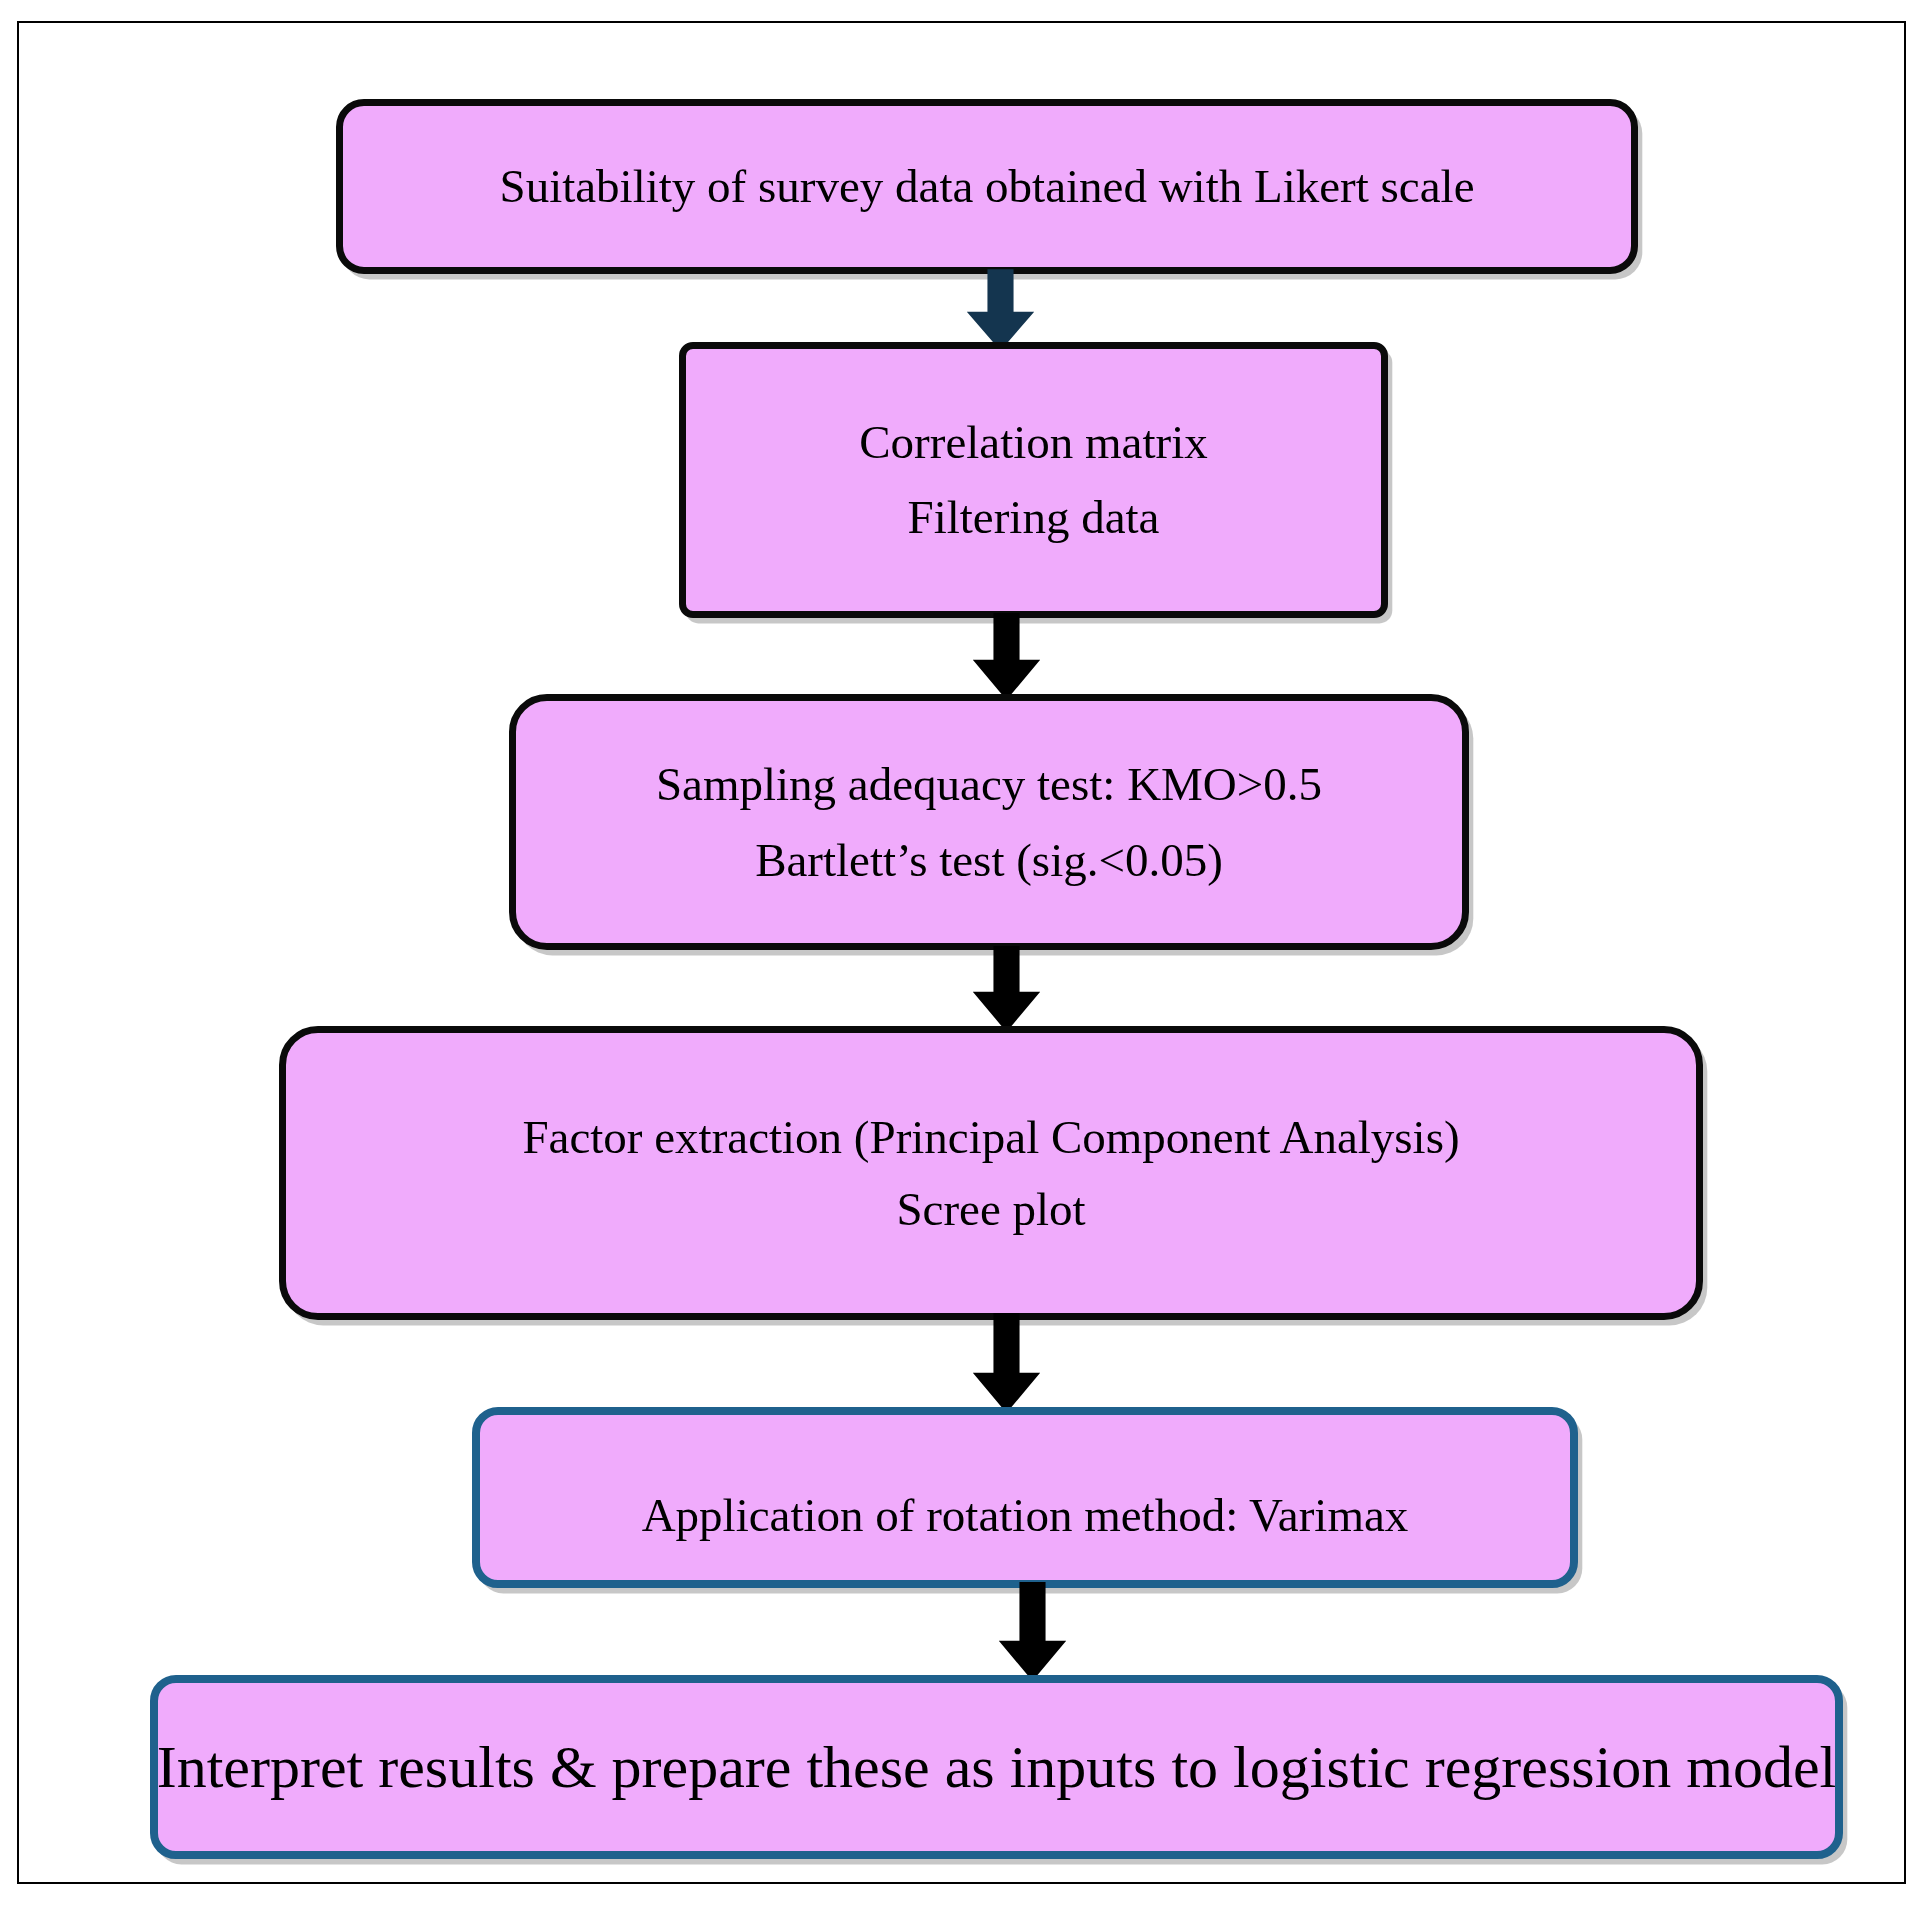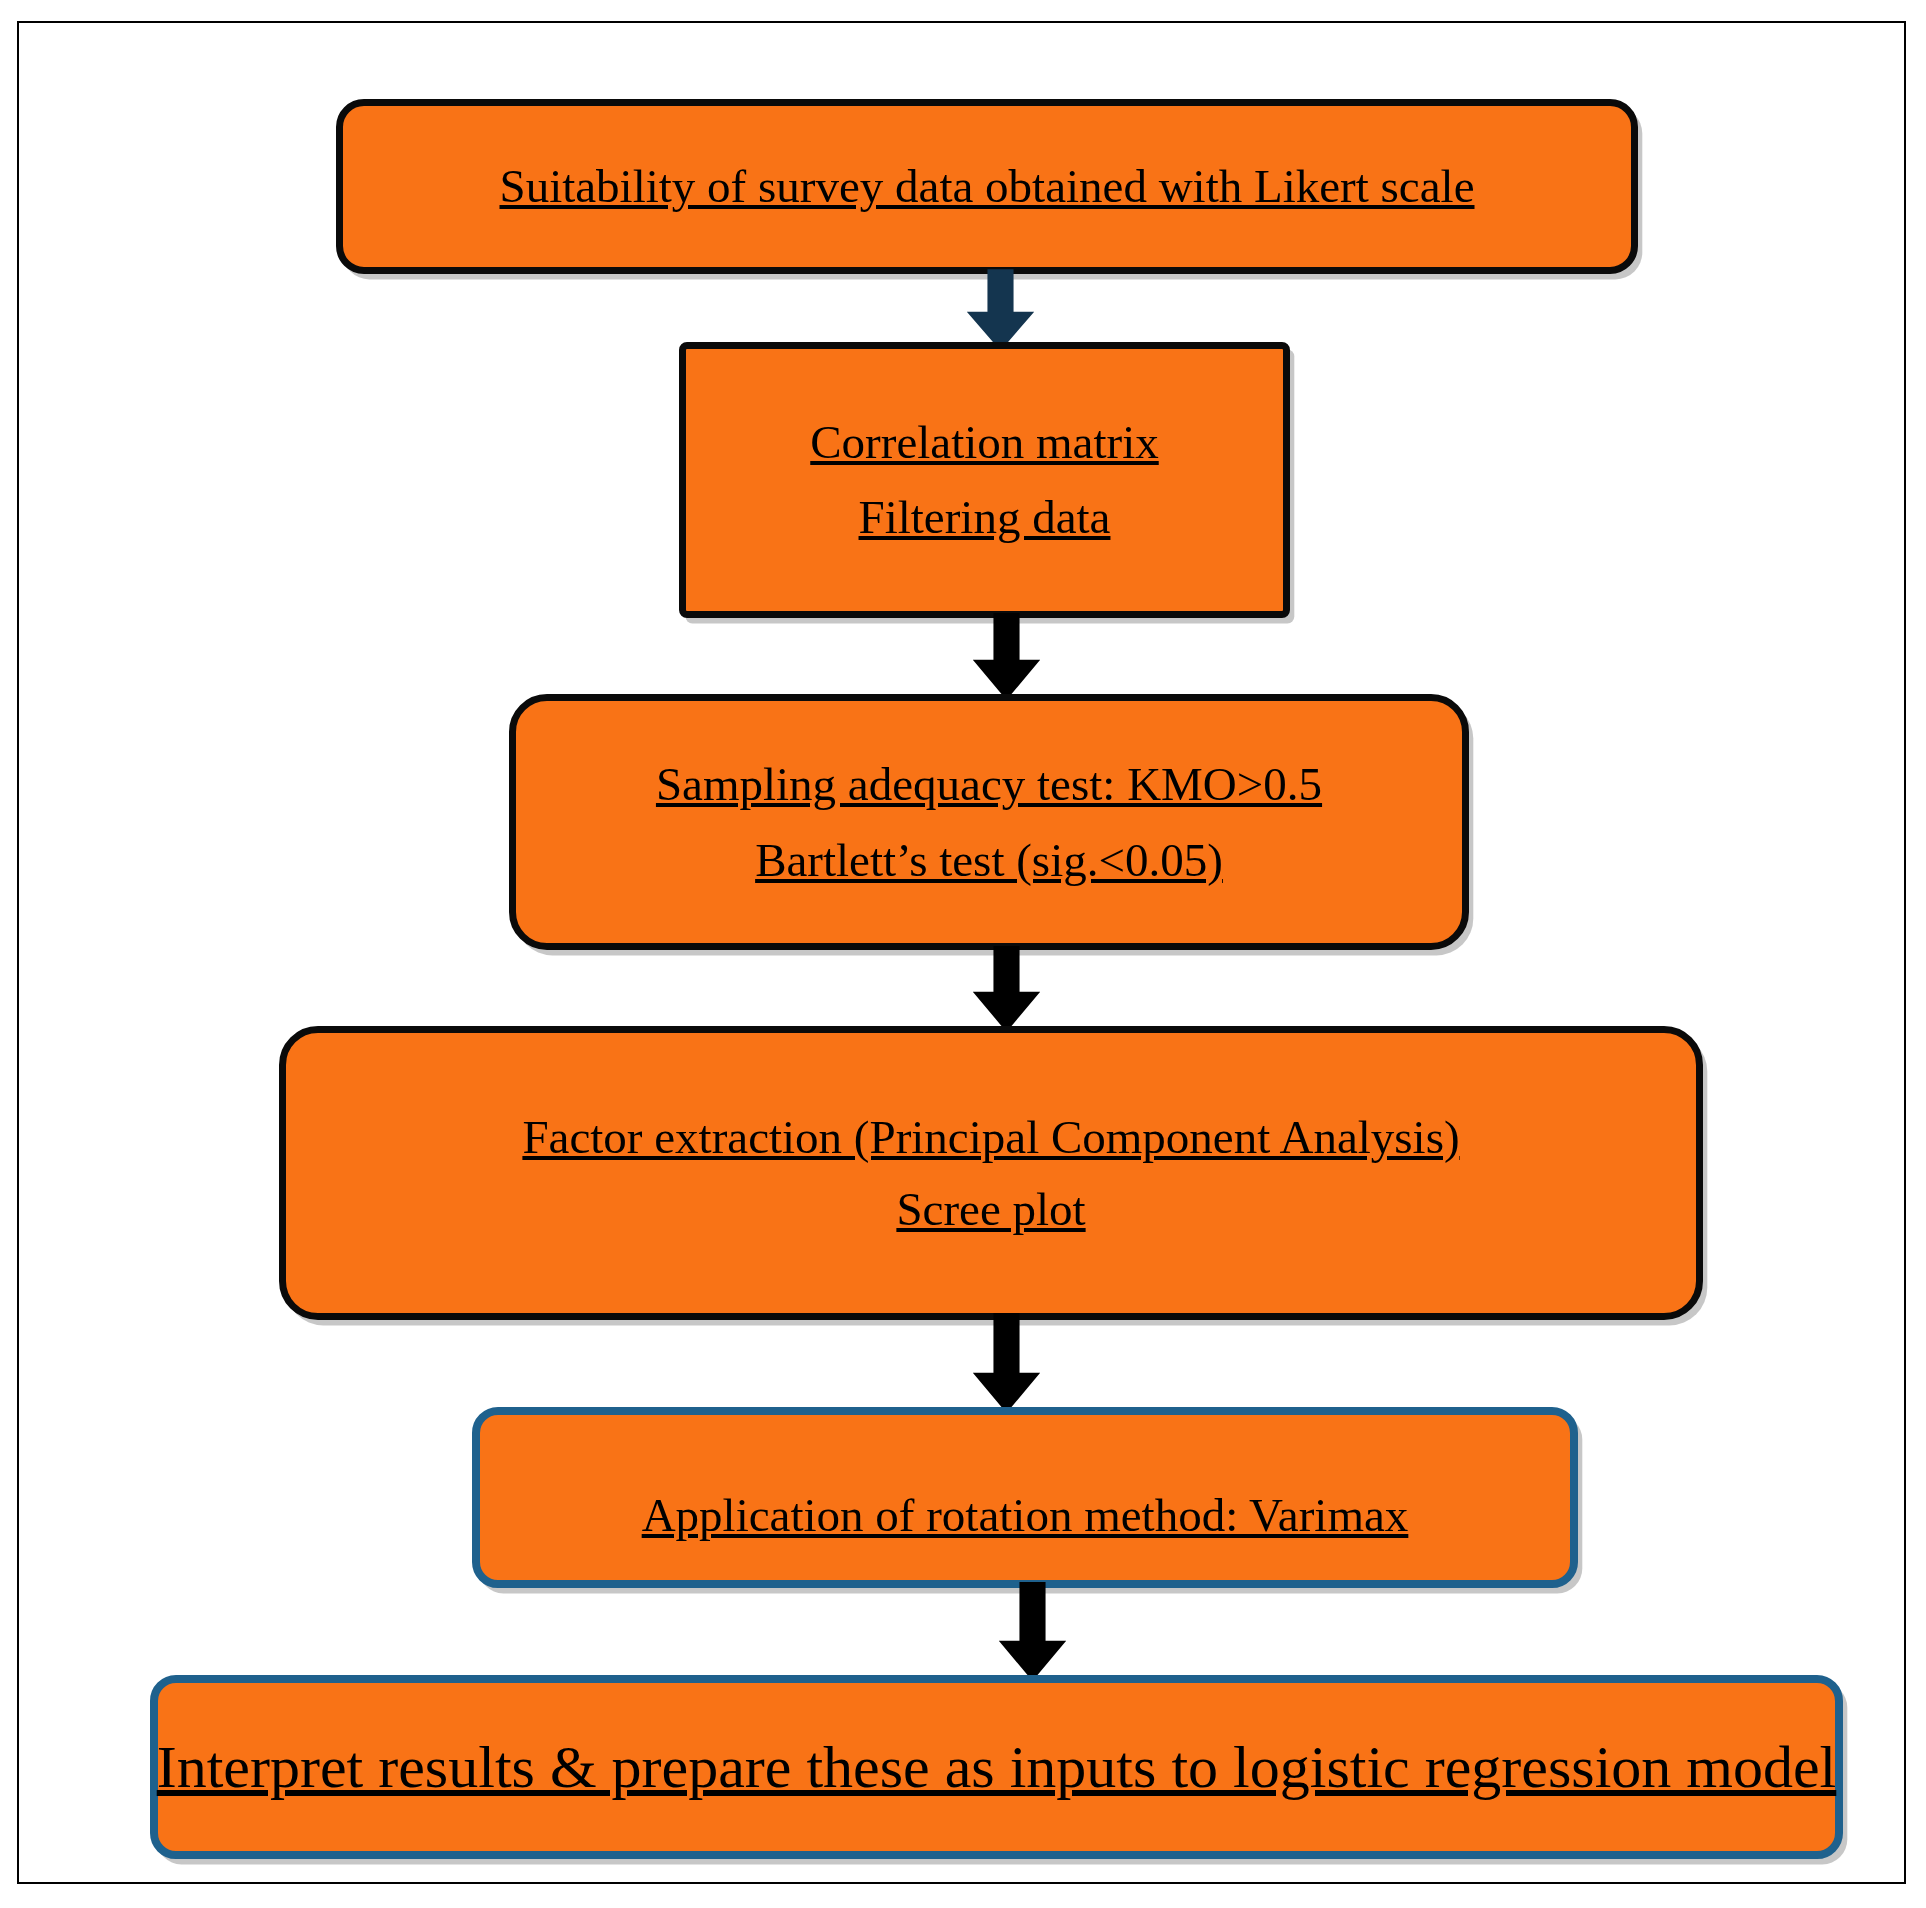--- a/index.html
+++ b/index.html
@@ -30,29 +30,28 @@
     width: 1889px;
     height: 1863px;
     border: 2.7px solid #000000;
     box-sizing: border-box;
     background: #ffffff;
   }
 
   .node {
     position: absolute;
     box-sizing: border-box;
-    background: #f97316;
+    background: #f0abfc;
     display: flex;
     flex-direction: column;
     align-items: center;
     justify-content: center;
     text-align: left;
     color: #000000;
     box-shadow: 5.4px 6.5px 0 -1.1px rgba(130,130,130,0.45);
-    text-decoration: underline;
   }
 
   .node.black {
     border: 7.6px solid #0a0a0a;
   }
   .node.blue {
     border: 8.7px solid #1f618d;
   }
 
   .node-line {
@@ -70,22 +69,22 @@
   
   #node-suitability {
     left: 317px; top: 76px;
     width: 1302px; height: 175px;
     border-radius: 28px;
   }
   #node-suitability .node-line { font-size: 47px; }
 
   #node-correlation {
     left: 660px; top: 319px;
-    width: 611px; height: 276px;
-    border-radius: 8px;
+    width: 709px; height: 276px;
+    border-radius: 14px;
   }
   #node-correlation .node-line { font-size: 47px; }
   #node-correlation .node-line + .node-line { margin-top: 28px; }
 
   #node-sampling {
     left: 490px; top: 671px;
     width: 960px; height: 256px;
     border-radius: 38px;
   }
   #node-sampling .node-line { font-size: 47px; }

